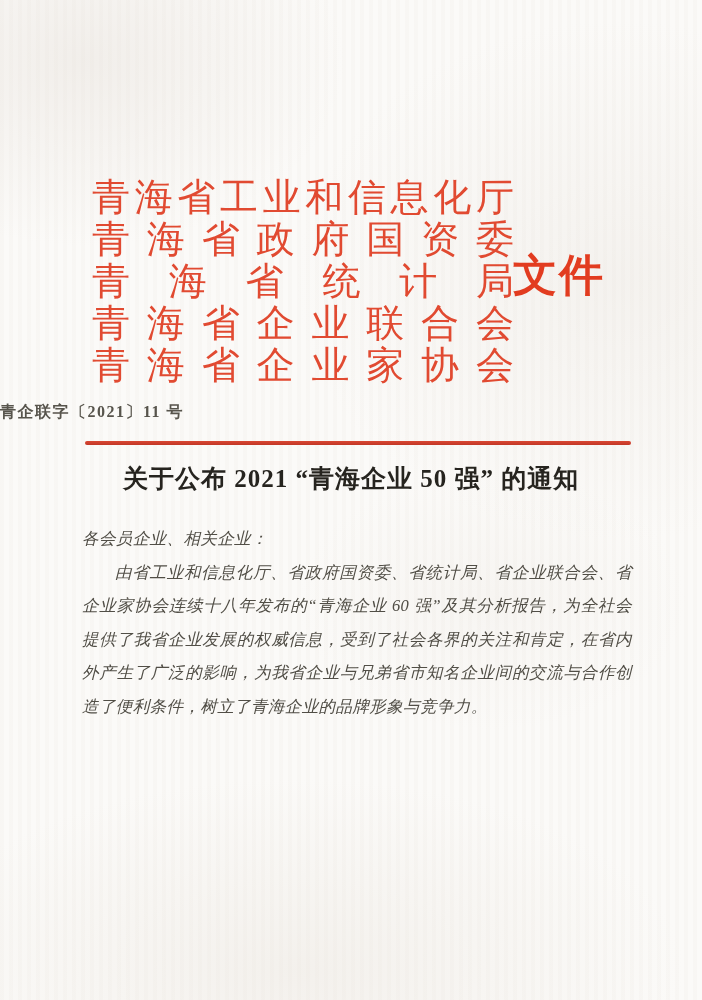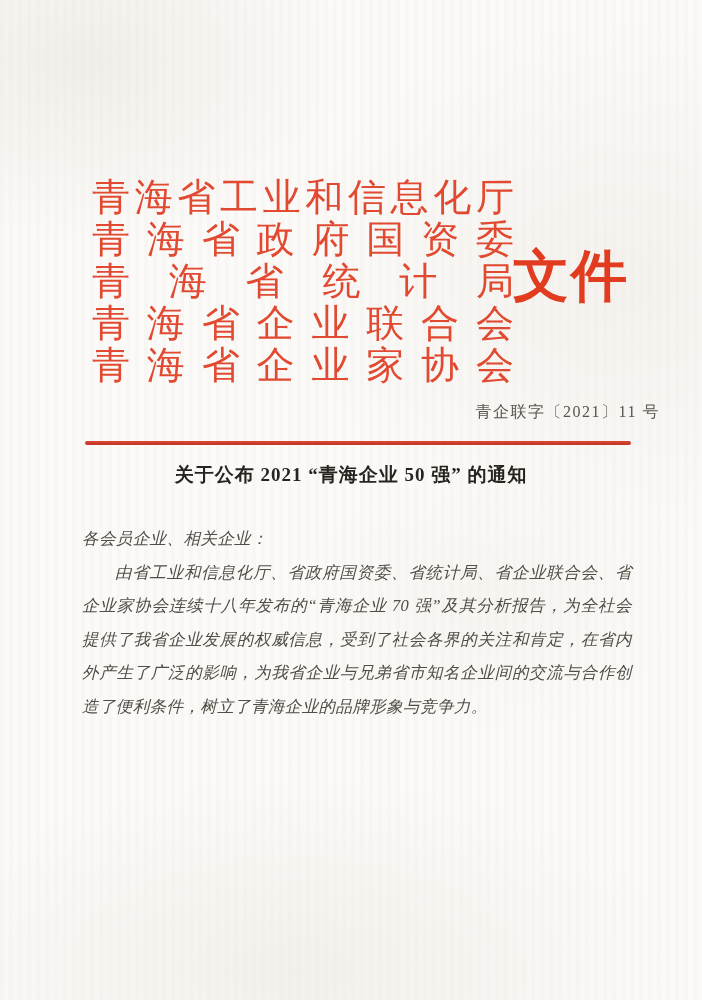--- a/index.html
+++ b/index.html
@@ -36,54 +36,55 @@
     font-size: 38px;
     font-weight: 500;
     color: #e14a31;
     white-space: nowrap;
     line-height: 1;
   }
   .doc-type {
     position: absolute;
     left: 513px;
     top: 247px;
-    font-size: 56px;
+    font-size: 44px;
     line-height: 58px;
     font-weight: 800;
     letter-spacing: 2px;
     color: #e23c20;
   }
   
   .doc-number {
     position: absolute;
     left: 0;
     top: 402px;
     width: 660px;
-    text-align: right;
+    text-align: left;
     font-size: 16px;
     letter-spacing: 1.5px;
     color: #57544c;
+    font-weight: bold;
   }
   .red-rule {
     position: absolute;
     left: 85px;
     top: 441px;
     width: 546px;
     height: 4px;
     background: linear-gradient(#d94733, #c23726);
     border-radius: 2px;
   }
   .title {
     position: absolute;
     left: 0;
     top: 462px;
     width: 702px;
     margin: 0;
     text-align: center;
-    font-size: 19px;
+    font-size: 25px;
     font-weight: 700;
     letter-spacing: 1px;
     color: #26241f;
   }
   
   .body-block {
     position: absolute;
     left: 82px;
     top: 522px;
     width: 550px;
@@ -165,16 +166,16 @@
   </header>
 
   <div class="doc-number">青企联字〔2021〕11 号</div>
 
   <div class="red-rule"></div>
 
   <h1 class="title">关于公布 2021 “青海企业 50 强” 的通知</h1>
 
   <main class="body-block">
     <p class="salutation">各会员企业、相关企业：</p>
-    <p class="para">由省工业和信息化厅、省政府国资委、省统计局、省企业联合会、省企业家协会连续十八年发布的“青海企业 70 强”及其分析报告，为全社会提供了我省企业发展的权威信息，受到了社会各界的关注和肯定，在省内外产生了广泛的影响，为我省企业与兄弟省市知名企业间的交流与合作创造了便利条件，树立了青海企业的品牌形象与竞争力。</p>
+    <p class="para">由省工业和信息化厅、省政府国资委、省统计局、省企业联合会、省企业家协会连续十八年发布的“青海企业 60 强”及其分析报告，为全社会提供了我省企业发展的权威信息，受到了社会各界的关注和肯定，在省内外产生了广泛的影响，为我省企业与兄弟省市知名企业间的交流与合作创造了便利条件，树立了青海企业的品牌形象与竞争力。</p>
   </main>
 
 </div>
 
 </body></html>

